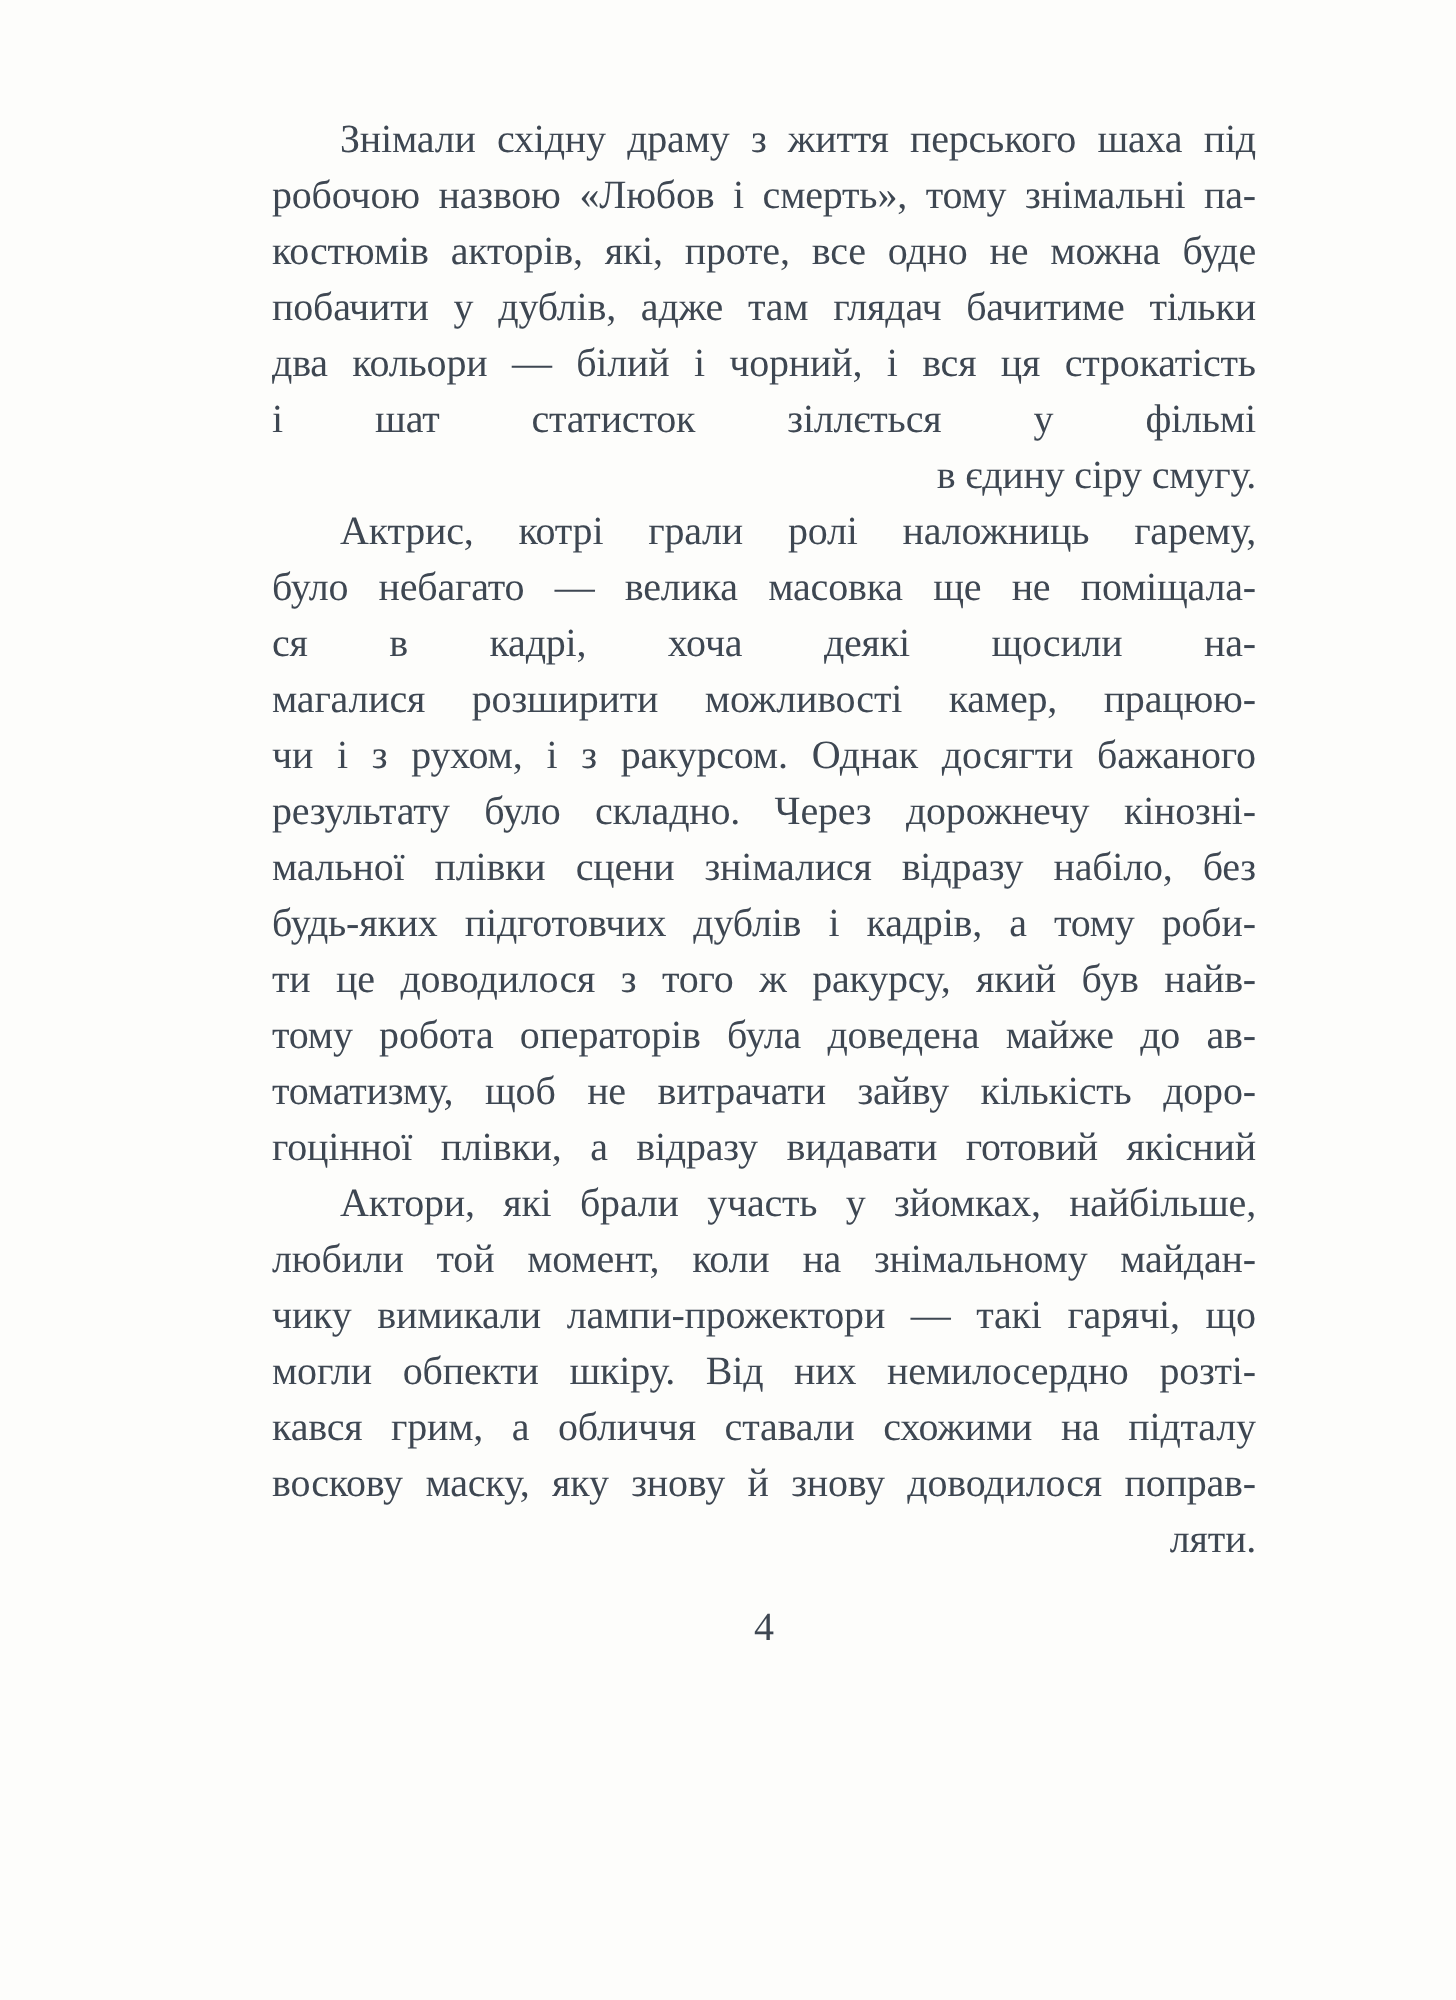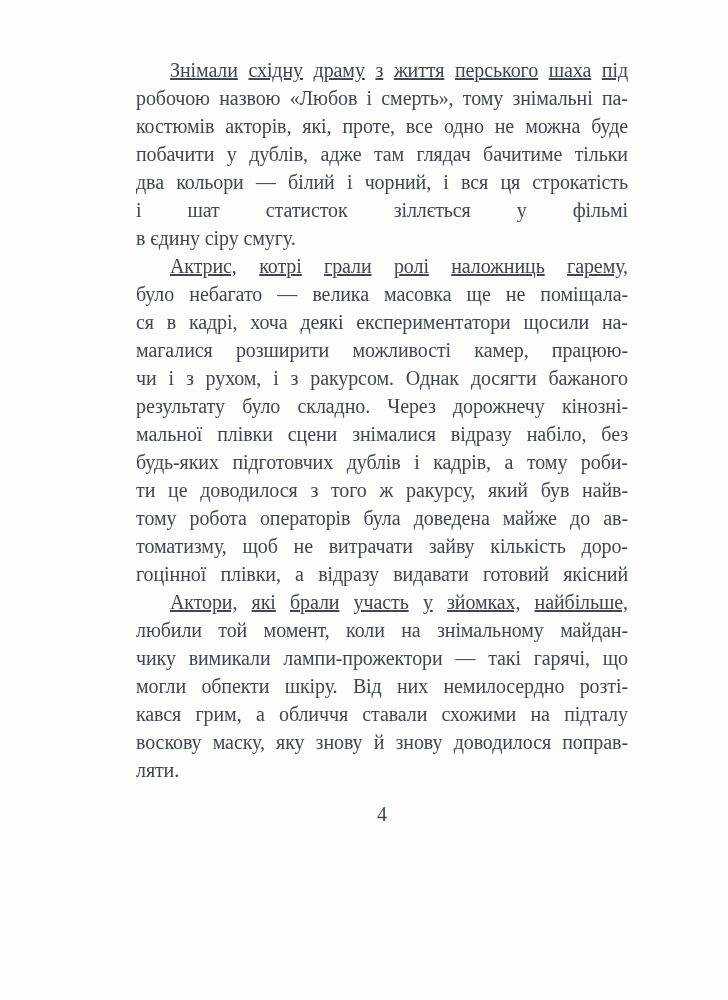--- a/index.html
+++ b/index.html
@@ -31,24 +31,24 @@
   }
   .paragraph { margin: 0; }
   .line {
     display: flex;
     justify-content: space-between;
     height: 28px;
     line-height: 28px;
     white-space: pre;
   }
   .line > span { flex: 0 0 auto; }
-  .line.first { padding-left: 34px; text-decoration: underline; }
+  .line.first { padding-left: 34px; }
   .line.last {
     display: block;
-    text-align: left;
+    text-align: right;
   }
   .page-number {
     margin-top: 16px;
     text-align: center;
     font-size: 20px;
     line-height: 28px;
   }
 </style>
 </head>
 <body>
@@ -61,21 +61,21 @@
           <div class="line"><span>робочою</span><span>назвою</span><span>«Любов</span><span>і</span><span>смерть»,</span><span>тому</span><span>знімальні</span><span>па-</span></div>
           <div class="line"><span>костюмів</span><span>акторів,</span><span>які,</span><span>проте,</span><span>все</span><span>одно</span><span>не</span><span>можна</span><span>буде</span></div>
           <div class="line"><span>побачити</span><span>у</span><span>дублів,</span><span>адже</span><span>там</span><span>глядач</span><span>бачитиме</span><span>тільки</span></div>
           <div class="line"><span>два</span><span>кольори</span><span>—</span><span>білий</span><span>і</span><span>чорний,</span><span>і</span><span>вся</span><span>ця</span><span>строкатість</span></div>
           <div class="line"><span>і</span><span>шат</span><span>статисток</span><span>зіллється</span><span>у</span><span>фільмі</span></div>
           <div class="line last">в єдину сіру смугу.</div>
         </div>
         <div class="paragraph">
           <div class="line first"><span>Актрис,</span><span>котрі</span><span>грали</span><span>ролі</span><span>наложниць</span><span>гарему,</span></div>
           <div class="line"><span>було</span><span>небагато</span><span>—</span><span>велика</span><span>масовка</span><span>ще</span><span>не</span><span>поміщала-</span></div>
-          <div class="line"><span>ся</span><span>в</span><span>кадрі,</span><span>хоча</span><span>деякі</span><span>експериментатори</span><span>щосили</span><span>на-</span></div>
+          <div class="line"><span>ся</span><span>в</span><span>кадрі,</span><span>хоча</span><span>деякі</span><span>щосили</span><span>на-</span></div>
           <div class="line"><span>магалися</span><span>розширити</span><span>можливості</span><span>камер,</span><span>працюю-</span></div>
           <div class="line"><span>чи</span><span>і</span><span>з</span><span>рухом,</span><span>і</span><span>з</span><span>ракурсом.</span><span>Однак</span><span>досягти</span><span>бажаного</span></div>
           <div class="line"><span>результату</span><span>було</span><span>складно.</span><span>Через</span><span>дорожнечу</span><span>кінозні-</span></div>
           <div class="line"><span>мальної</span><span>плівки</span><span>сцени</span><span>знімалися</span><span>відразу</span><span>набіло,</span><span>без</span></div>
           <div class="line"><span>будь-яких</span><span>підготовчих</span><span>дублів</span><span>і</span><span>кадрів,</span><span>а</span><span>тому</span><span>роби-</span></div>
           <div class="line"><span>ти</span><span>це</span><span>доводилося</span><span>з</span><span>того</span><span>ж</span><span>ракурсу,</span><span>який</span><span>був</span><span>найв-</span></div>
           <div class="line"><span>тому</span><span>робота</span><span>операторів</span><span>була</span><span>доведена</span><span>майже</span><span>до</span><span>ав-</span></div>
           <div class="line"><span>томатизму,</span><span>щоб</span><span>не</span><span>витрачати</span><span>зайву</span><span>кількість</span><span>доро-</span></div>
           <div class="line"><span>гоцінної</span><span>плівки,</span><span>а</span><span>відразу</span><span>видавати</span><span>готовий</span><span>якісний</span></div>
         </div>

